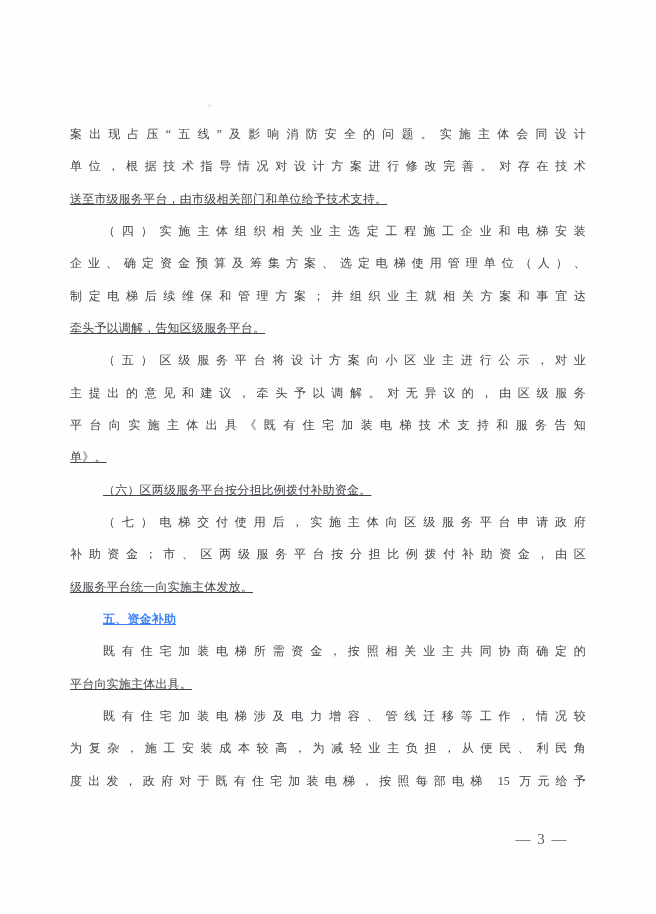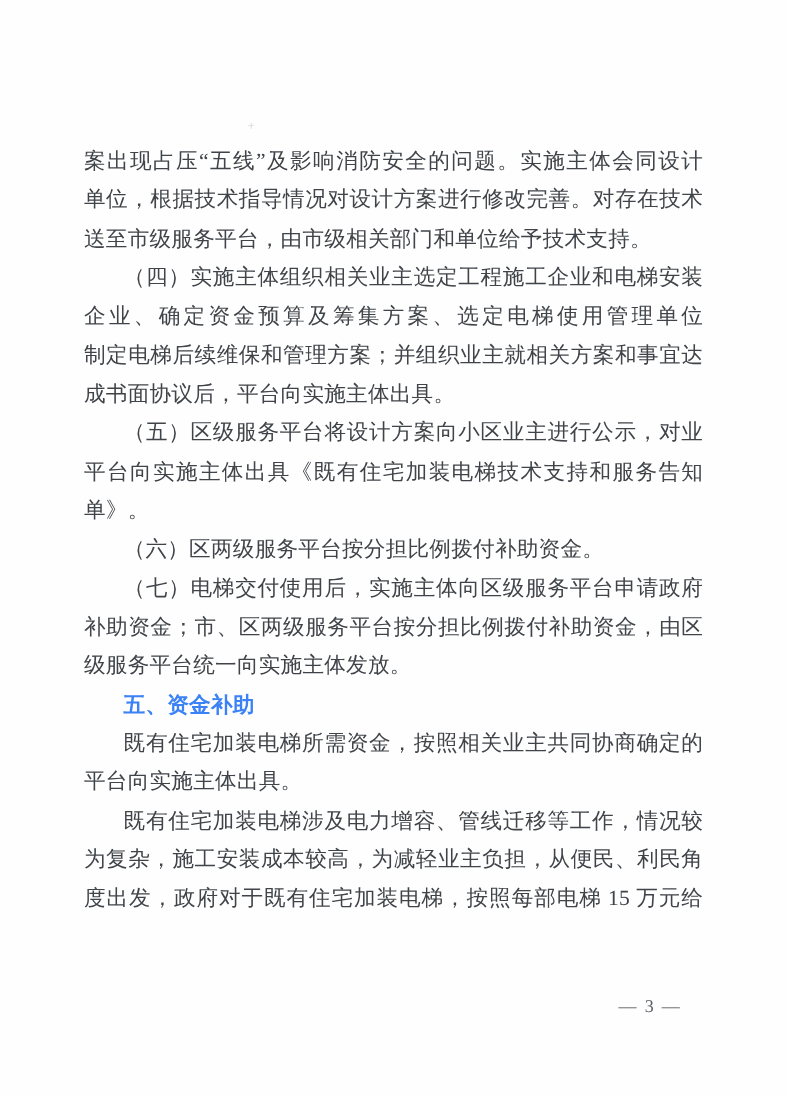--- a/index.html
+++ b/index.html
@@ -28,31 +28,32 @@
     transform: scale(0.9);
     user-select: none;
   }
   .text-block {
     position: absolute;
     left: 70px;
     top: 118px;
     width: 516px;
   }
   .line {
-    font-size: 18px;
+    font-size: 12px;
     line-height: 32.33px;
     height: 32.33px;
     overflow: hidden;
     color: #404449;
     text-align: justify;
     text-align-last: justify;
     letter-spacing: 0.2px;
   }
   .line.end {
     text-align-last: left;
+    text-decoration: underline;
   }
   .line.pindent {
     text-indent: 33px;
   }
   .line.bold {
     font-weight: 700;
     color: #3b82f6;
   }
   .page-number {
     position: absolute;
@@ -70,22 +71,23 @@
 <div class="page">
   <span class="scan-artifact">+</span>
 
   <main class="text-block" id="doc-body">
       <div class="line">案出现占压“五线”及影响消防安全的问题。实施主体会同设计</div>
       <div class="line">单位，根据技术指导情况对设计方案进行修改完善。对存在技术</div>
       <div class="line end">送至市级服务平台，由市级相关部门和单位给予技术支持。</div>
       <div class="line pindent">（四）实施主体组织相关业主选定工程施工企业和电梯安装</div>
       <div class="line">企业、确定资金预算及筹集方案、选定电梯使用管理单位（人）、</div>
       <div class="line">制定电梯后续维保和管理方案；并组织业主就相关方案和事宜达</div>
-      <div class="line end">成书面协议后，平台向实施主体出具。</div>
+      <div class="line end">牵头予以调解，告知区级服务平台。</div>
       <div class="line pindent">（五）区级服务平台将设计方案向小区业主进行公示，对业</div>
+      <div class="line">主提出的意见和建议，牵头予以调解。对无异议的，由区级服务</div>
       <div class="line">平台向实施主体出具《既有住宅加装电梯技术支持和服务告知</div>
       <div class="line end">单》。</div>
       <div class="line pindent end">（六）区两级服务平台按分担比例拨付补助资金。</div>
       <div class="line pindent">（七）电梯交付使用后，实施主体向区级服务平台申请政府</div>
       <div class="line">补助资金；市、区两级服务平台按分担比例拨付补助资金，由区</div>
       <div class="line end">级服务平台统一向实施主体发放。</div>
       <div class="line pindent bold end">五、资金补助</div>
       <div class="line pindent">既有住宅加装电梯所需资金，按照相关业主共同协商确定的</div>
       <div class="line end">平台向实施主体出具。</div>
       <div class="line pindent">既有住宅加装电梯涉及电力增容、管线迁移等工作，情况较</div>

